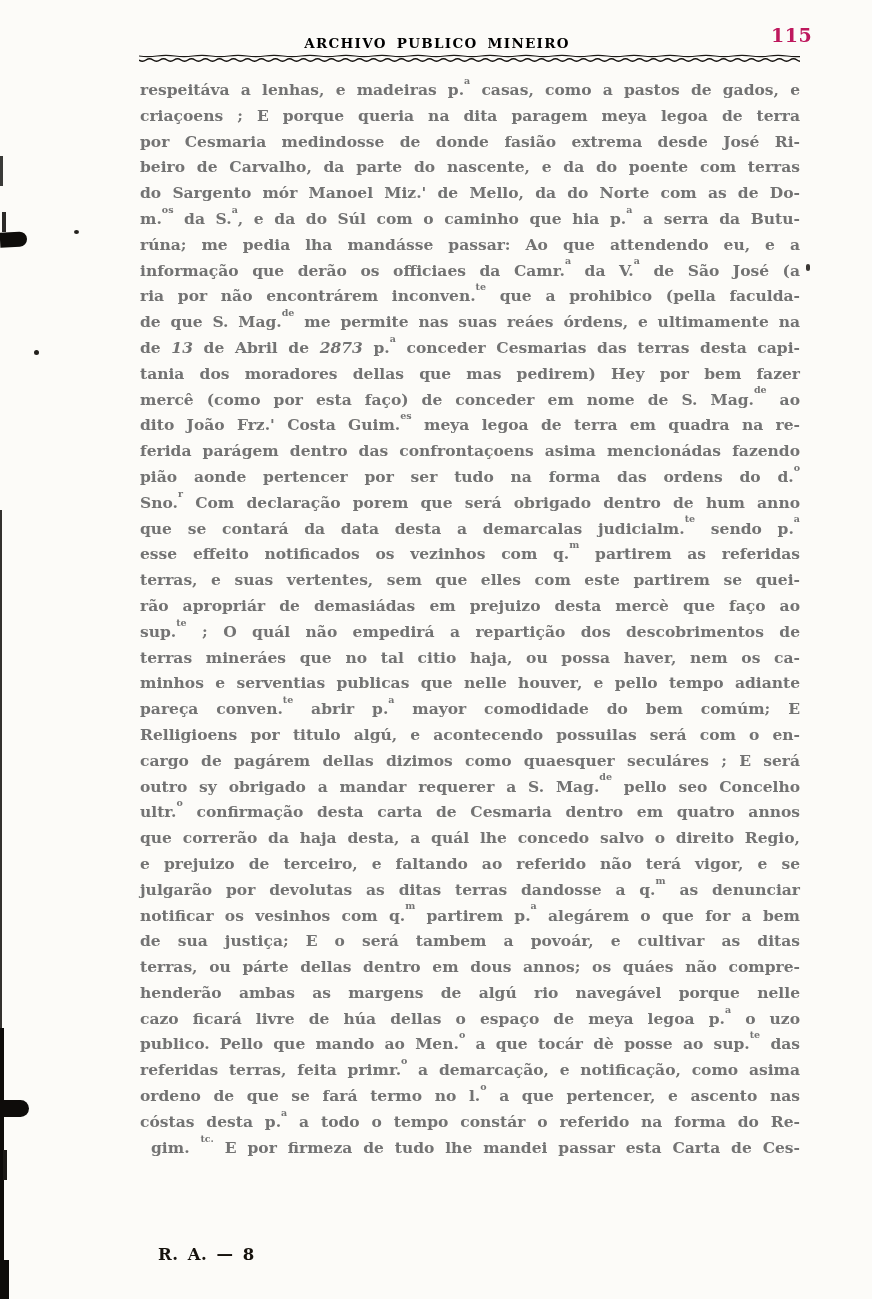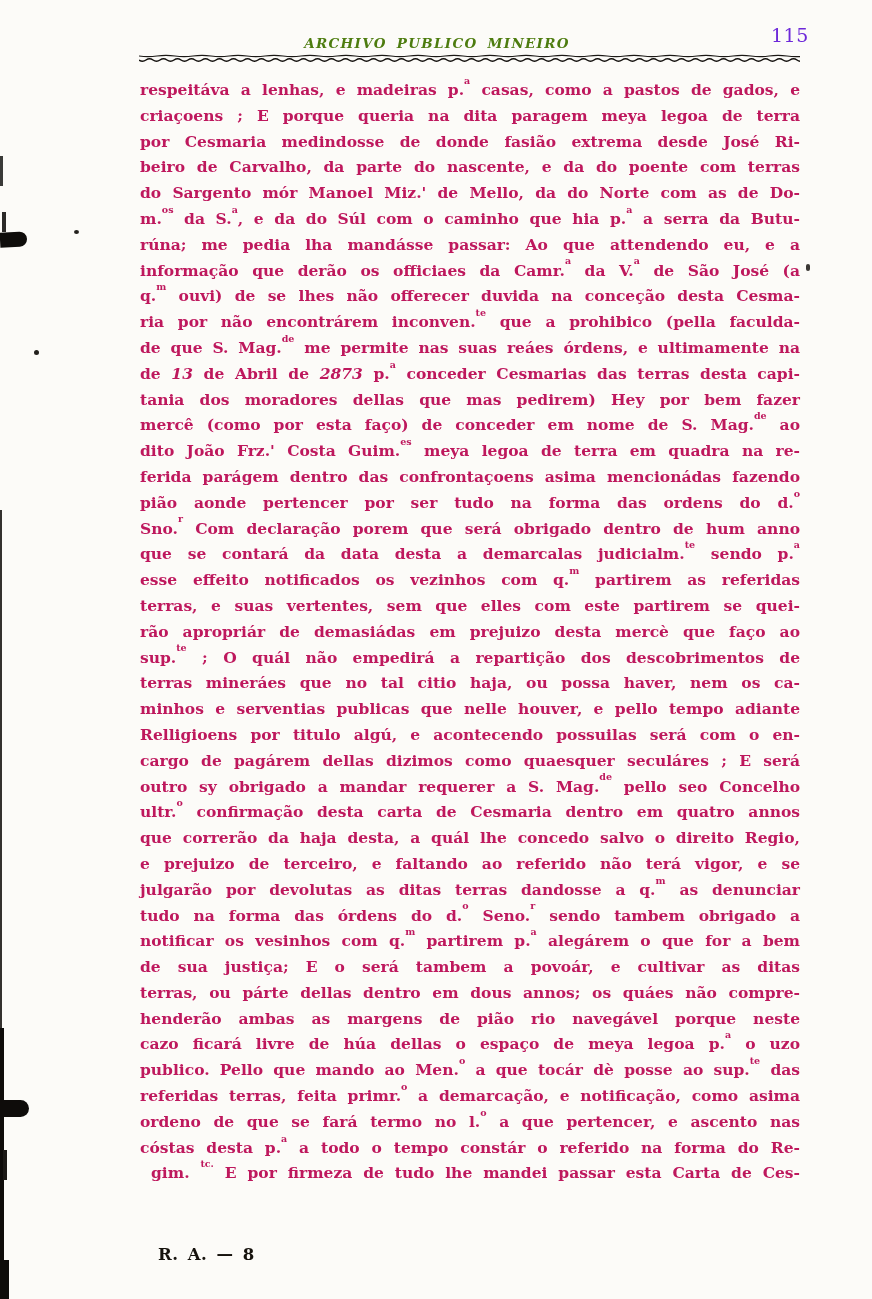--- a/index.html
+++ b/index.html
@@ -9,35 +9,35 @@
     background:#fcfbf8;
     overflow:hidden;
     font-family:"DejaVu Serif","Liberation Serif",serif;
     color:#15110d;
   }
   
   .hdr-title-wrap{position:absolute;left:140px;top:33px;width:660px;text-align:center;}
   .hdr-title{
     position:relative;left:-33px;
     font-size:13.5px;font-weight:700;letter-spacing:1.3px;
-    word-spacing:4px;color:#4d7c0f;font-style:italic;
+    word-spacing:4px;color:#000000;
   }
   .hdr-pagenum{
     position:absolute;left:771px;top:24px;
-    font-size:19px;font-weight:400;letter-spacing:.5px;color:#6d28d9;
+    font-size:19px;font-weight:700;letter-spacing:.5px;color:#be185d;
   }
   .hdr-rule{position:absolute;left:139px;top:54px;}
   
   .text-block{
     position:absolute;left:140px;top:77px;width:660px;
   }
   .line{
     font-size:15.5px;font-weight:700;line-height:25.8px;
     text-align:justify;text-align-last:justify;
-    white-space:normal;color:#be185d;
+    white-space:normal;color:#737373;
   }
   .line:last-child{padding-left:11px;}
   .line sup{
     font-size:9.5px;font-weight:700;line-height:0;
     position:relative;top:-5px;letter-spacing:0;
   }
   .line i{font-style:italic;}
   
   .footer-mark{
     position:absolute;left:158px;top:1245px;
@@ -87,49 +87,48 @@
 
   <div class="text-block">
       <div class="line">respeitáva a lenhas, e madeiras p.<sup>a</sup> casas, como a pastos de gados, e</div>
       <div class="line">criaçoens ; E porque queria na dita paragem meya legoa de terra</div>
       <div class="line">por Cesmaria medindosse de donde fasião extrema desde José Ri-</div>
       <div class="line">beiro de Carvalho, da parte do nascente, e da do poente com terras</div>
       <div class="line">do Sargento mór Manoel Miz.' de Mello, da do Norte com as de Do-</div>
       <div class="line">m.<sup>os</sup> da S.<sup>a</sup>, e da do Súl com o caminho que hia p.<sup>a</sup> a serra da Butu-</div>
       <div class="line">rúna; me pedia lha mandásse passar: Ao que attendendo eu, e a</div>
       <div class="line">informação que derão os officiaes da Camr.<sup>a</sup> da V.<sup>a</sup> de São José (a</div>
-      <div class="line">q.<sup>m</sup> ouvi) de se lhes não offerecer duvida na conceção desta Cesma-</div>
       <div class="line">ria por não encontrárem inconven.<sup>te</sup> que a prohibico (pella faculda-</div>
       <div class="line">de que S. Mag.<sup>de</sup> me permite nas suas reáes órdens, e ultimamente na</div>
       <div class="line">de <i>13</i> de Abril de <i>2873</i> p.<sup>a</sup> conceder Cesmarias das terras desta capi-</div>
       <div class="line">tania dos moradores dellas que mas pedirem) Hey por bem fazer</div>
       <div class="line">mercê (como por esta faço) de conceder em nome de S. Mag.<sup>de</sup> ao</div>
       <div class="line">dito João Frz.' Costa Guim.<sup>es</sup> meya legoa de terra em quadra na re-</div>
       <div class="line">ferida parágem dentro das confrontaçoens asima mencionádas fazendo</div>
       <div class="line">pião aonde pertencer por ser tudo na forma das ordens do d.<sup>o</sup></div>
       <div class="line">Sno.<sup>r</sup> Com declaração porem que será obrigado dentro de hum anno</div>
       <div class="line">que se contará da data desta a demarcalas judicialm.<sup>te</sup> sendo p.<sup>a</sup></div>
       <div class="line">esse effeito notificados os vezinhos com q.<sup>m</sup> partirem as referidas</div>
       <div class="line">terras, e suas vertentes, sem que elles com este partirem se quei-</div>
       <div class="line">rão apropriár de demasiádas em prejuizo desta mercè que faço ao</div>
       <div class="line">sup.<sup>te</sup> ; O quál não empedirá a repartição dos descobrimentos de</div>
       <div class="line">terras mineráes que no tal citio haja, ou possa haver, nem os ca-</div>
       <div class="line">minhos e serventias publicas que nelle houver, e pello tempo adiante</div>
+      <div class="line">pareça conven.<sup>te</sup> abrir p.<sup>a</sup> mayor comodidade do bem comúm; E</div>
       <div class="line">Relligioens por titulo algú, e acontecendo possuilas será com o en-</div>
       <div class="line">cargo de pagárem dellas dizimos como quaesquer seculáres ; E será</div>
       <div class="line">outro sy obrigado a mandar requerer a S. Mag.<sup>de</sup> pello seo Concelho</div>
       <div class="line">ultr.<sup>o</sup> confirmação desta carta de Cesmaria dentro em quatro annos</div>
       <div class="line">que correrão da haja desta, a quál lhe concedo salvo o direito Regio,</div>
       <div class="line">e prejuizo de terceiro, e faltando ao referido não terá vigor, e se</div>
       <div class="line">julgarão por devolutas as ditas terras dandosse a q.<sup>m</sup> as denunciar</div>
-      <div class="line">tudo na forma das órdens do d.<sup>o</sup> Seno.<sup>r</sup> sendo tambem obrigado a</div>
       <div class="line">notificar os vesinhos com q.<sup>m</sup> partirem p.<sup>a</sup> alegárem o que for a bem</div>
       <div class="line">de sua justiça; E o será tambem a povoár, e cultivar as ditas</div>
       <div class="line">terras, ou párte dellas dentro em dous annos; os quáes não compre-</div>
-      <div class="line">henderão ambas as margens de pião rio navegável porque neste</div>
+      <div class="line">henderão ambas as margens de algú rio navegável porque nelle</div>
       <div class="line">cazo ficará livre de húa dellas o espaço de meya legoa p.<sup>a</sup> o uzo</div>
       <div class="line">publico. Pello que mando ao Men.<sup>o</sup> a que tocár dè posse ao sup.<sup>te</sup> das</div>
       <div class="line">referidas terras, feita primr.<sup>o</sup> a demarcação, e notificação, como asima</div>
       <div class="line">ordeno de que se fará termo no l.<sup>o</sup> a que pertencer, e ascento nas</div>
       <div class="line">cóstas desta p.<sup>a</sup> a todo o tempo constár o referido na forma do Re-</div>
       <div class="line">gim. <sup>tc.</sup> E por firmeza de tudo lhe mandei passar esta Carta de Ces-</div>
     </div>
 
   <div class="footer-mark">R. A. — 8</div>
 

